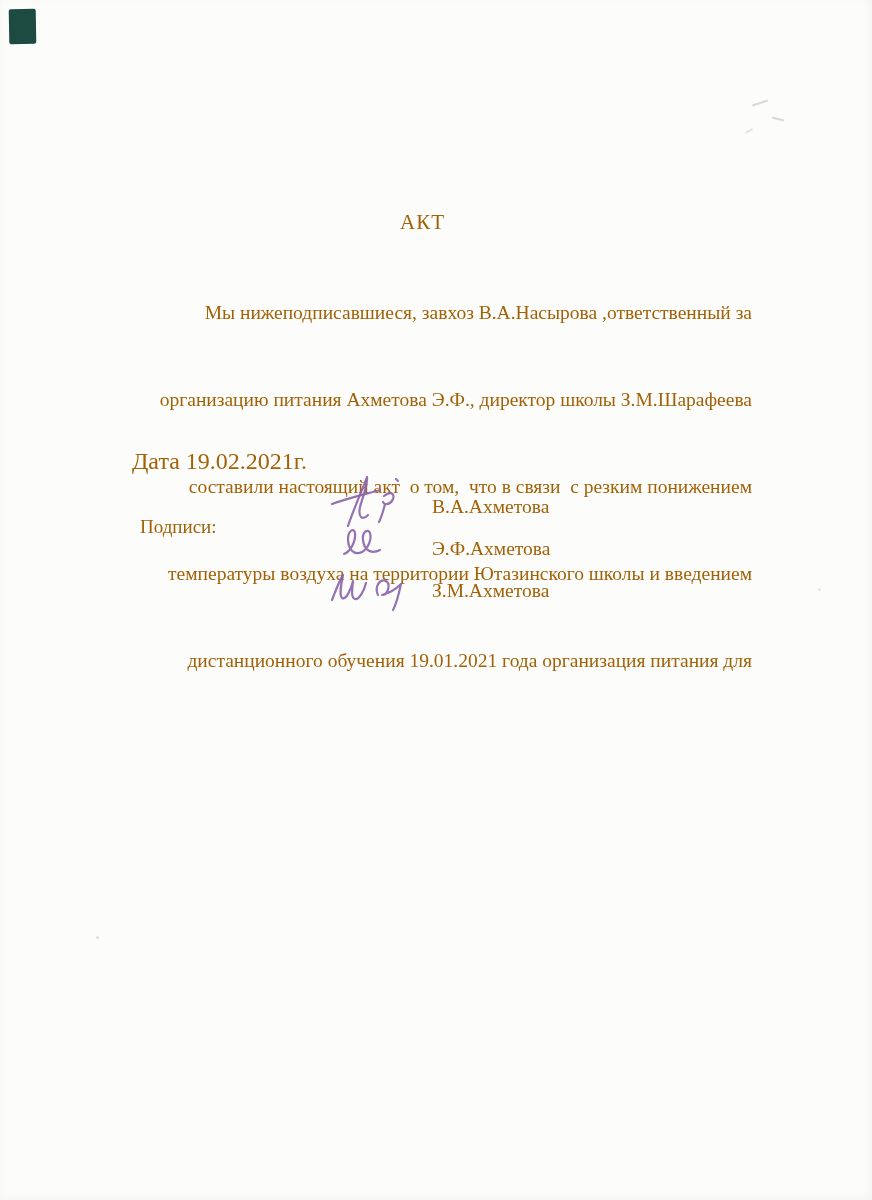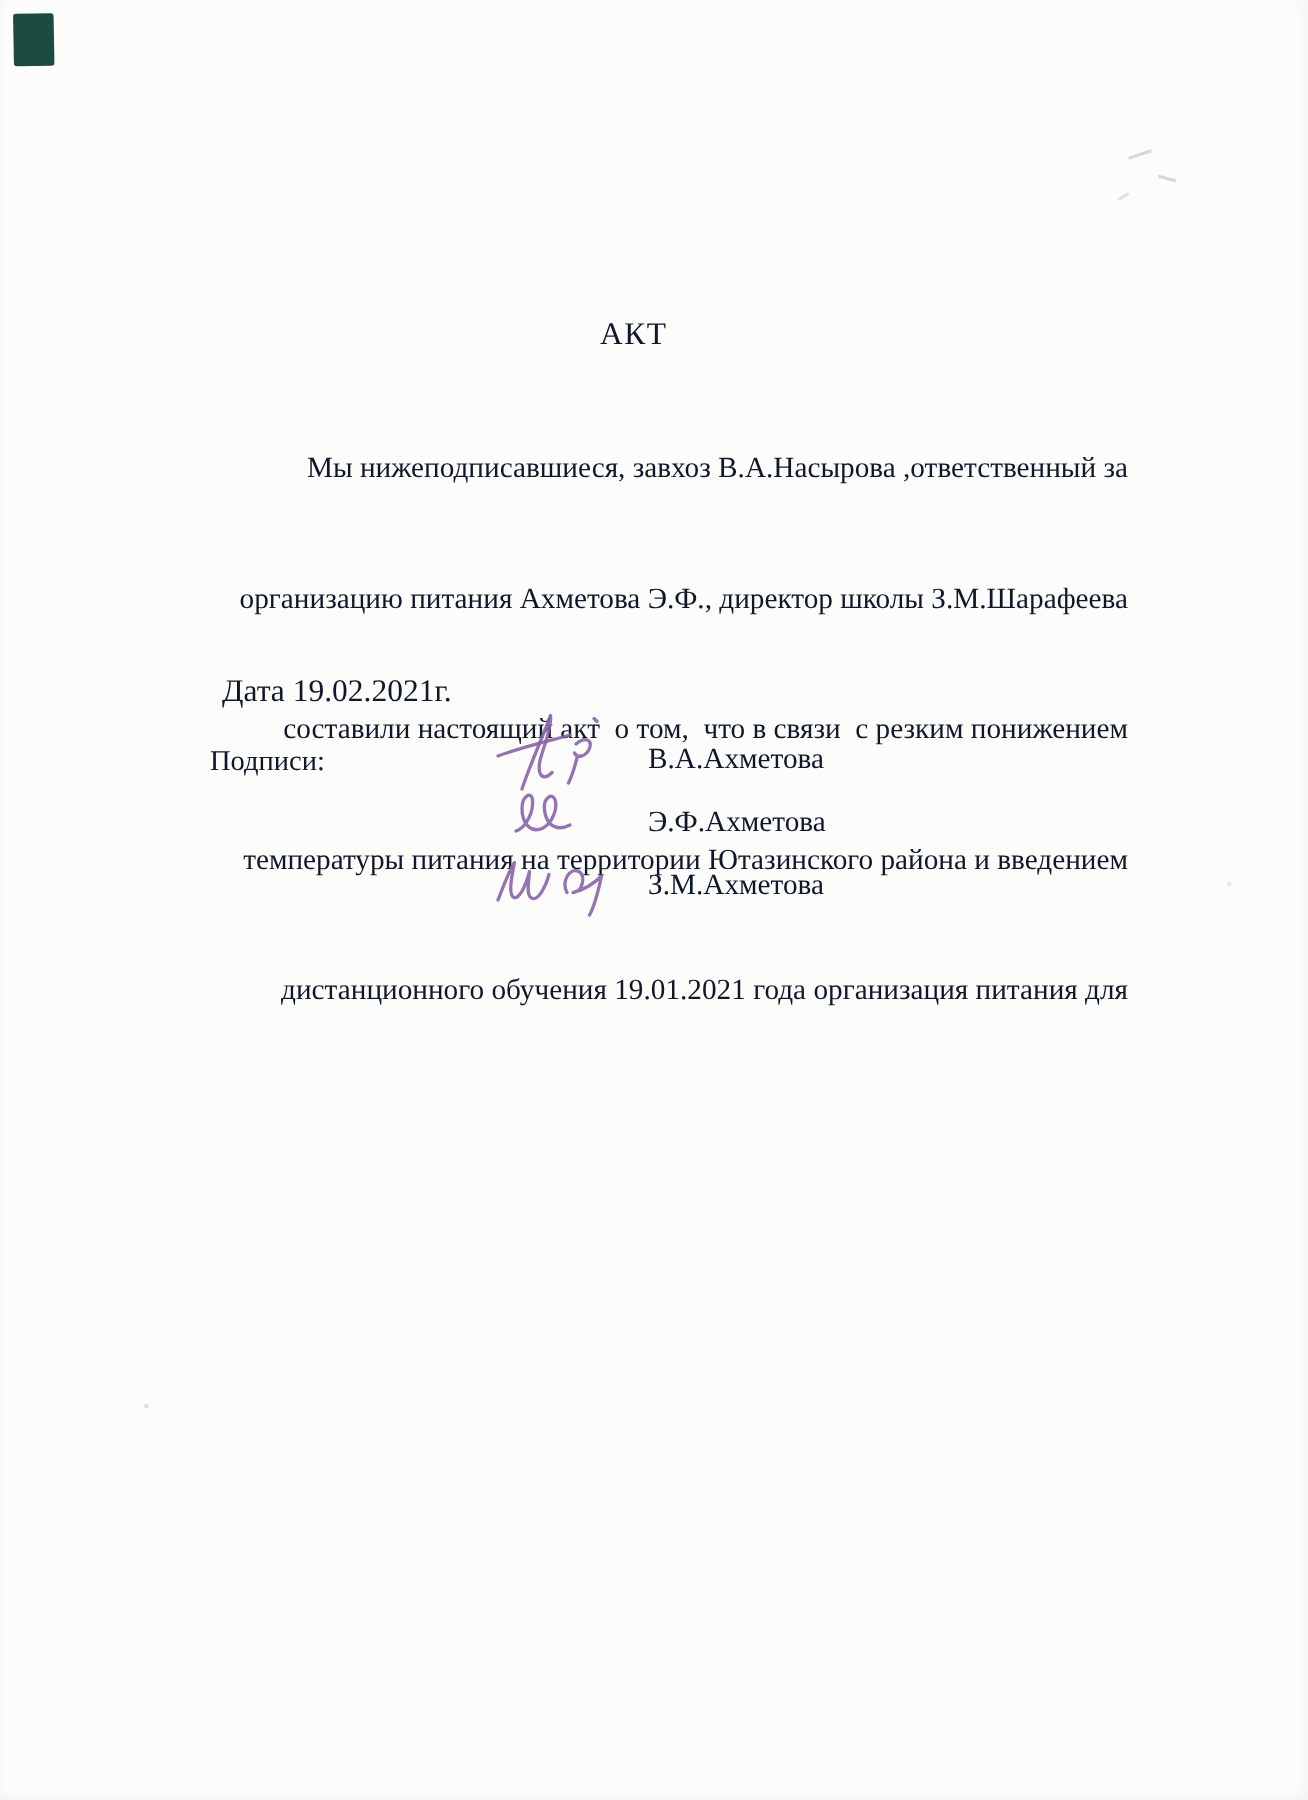--- a/index.html
+++ b/index.html
@@ -7,21 +7,21 @@
     padding: 0;
     background: #ffffff;
   }
   .page {
     position: relative;
     width: 872px;
     height: 1200px;
     background: #fcfcfb;
     overflow: hidden;
     font-family: "Liberation Serif", serif;
-    color: #0f172a;
+    color: #a16207;
     box-shadow: inset -4px 0 10px rgba(0,0,0,0.025), inset 0 -3px 8px rgba(0,0,0,0.02);
   }
   .scan-artifact {
     position: absolute;
     left: 9px;
     top: 9px;
     width: 27px;
     height: 35px;
     background: #1d4b41;
     border-radius: 2px;
@@ -55,28 +55,28 @@
     width: 612px;
     font-size: 19.5px;
     line-height: 29px;
     white-space: pre-wrap;
   }
   .doc-body .line { display: block; text-align: right; }
   .doc-body .line.indent { text-indent: 47px; }
 
   .date-line {
     position: absolute;
-    left: 148px;
+    left: 132px;
     top: 448px;
-    font-size: 21px;
+    font-size: 24px;
   }
   .sig-label {
     position: absolute;
     left: 140px;
-    top: 497px;
+    top: 516px;
     font-size: 19px;
   }
   .sig-name {
     position: absolute;
     left: 432px;
     font-size: 19.5px;
   }
   .sig-name.n1 { top: 496px; }
   .sig-name.n2 { top: 538px; }
   .sig-name.n3 { top: 580px; }
@@ -105,21 +105,21 @@
   <div class="speck s3"></div>
   <div class="speck s4"></div>
   <div class="speck s5"></div>
 
   <h1 class="doc-title">АКТ</h1>
 
   <div class="doc-body">
     <span class="line indent">Мы нижеподписавшиеся, завхоз В.А.Насырова ,ответственный за</span>
     <span class="line">организацию питания Ахметова Э.Ф., директор школы З.М.Шарафеева</span>
     <span class="line">составили настоящий акт  о том,  что в связи  с резким понижением</span>
-    <span class="line">температуры питания на территории Ютазинского района и введением</span>
+    <span class="line">температуры воздуха на территории Ютазинского школы и введением</span>
     <span class="line">дистанционного обучения 19.01.2021 года организация питания для</span>
   </div>
 
   <div class="date-line">Дата 19.02.2021г.</div>
 
   <div class="sig-label">Подписи:</div>
 
   <svg class="signature sig1" width="95" height="58" viewBox="0 0 95 58">
     <path d="M30,54 C36,36 46,14 49,5 C50,13 44,27 42,35 C40,45 44,49 50,43" stroke="#8a63a8"></path>
     <path d="M14,32 C30,26 48,22 62,18" stroke="#8a63a8"></path>

